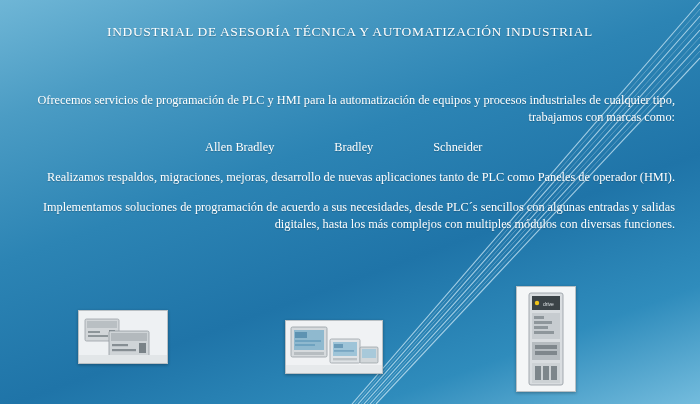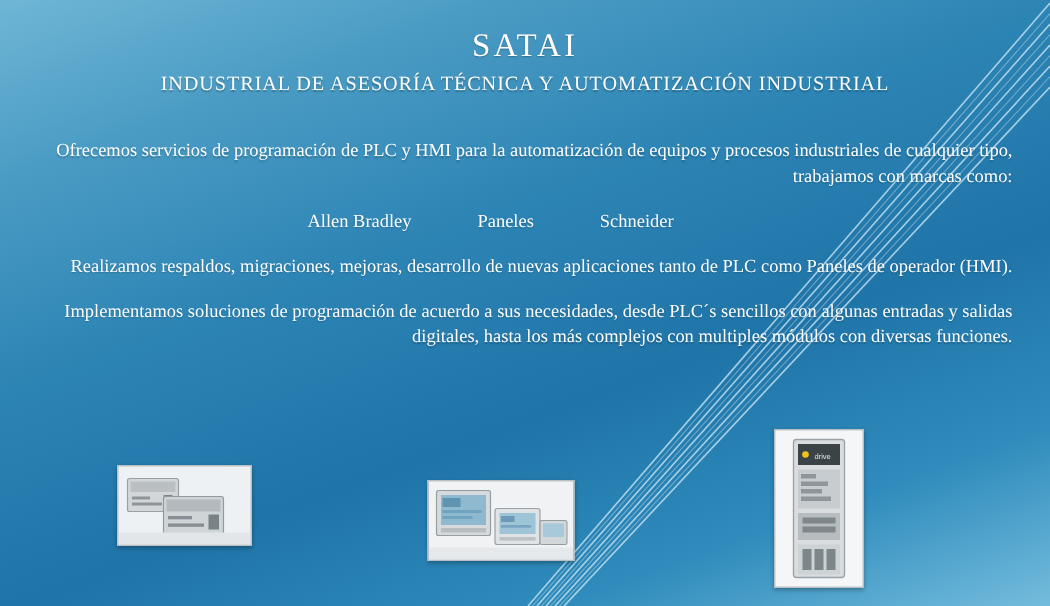--- a/index.html
+++ b/index.html
@@ -62,21 +62,21 @@
     text-shadow: 0 1px 1px rgba(0,0,0,0.22);
   }
   .para {
     margin: 0 0 13px 0;
     text-align: right;
   }
   .brands {
     display: flex;
     margin: 4px 0 13px 0;
     padding-left: 175px;
-    gap: 44px;
+    gap: 60px;
     font-size: 12.3px;
   }
   .brand {
     white-space: nowrap;
   }
   
   .photo {
     position: absolute;
     background: #dfe3e6;
     border: 1px solid #b9c0c4;
@@ -123,30 +123,29 @@
       <g stroke="#ffffff" stroke-opacity="0.35" fill="none" stroke-width="0.7">
         <line x1="700" y1="9" x2="355" y2="404"></line>
         <line x1="700" y1="23" x2="361" y2="404"></line>
         <line x1="700" y1="37" x2="367" y2="404"></line>
         <line x1="700" y1="51" x2="373" y2="404"></line>
       </g>
     </svg>
   </div>
 
   <div class="title-block">
-    <div class="title">SATAI</div>
     <div class="subtitle">INDUSTRIAL DE ASESORÍA TÉCNICA Y AUTOMATIZACIÓN INDUSTRIAL</div>
   </div>
 
   <div class="body-text">
     <p class="para">Ofrecemos servicios de programación de PLC y HMI para la automatización de equipos y procesos industriales de cualquier tipo, trabajamos con marcas como:</p>
 
     <div class="brands">
       <span class="brand">Allen Bradley</span>
-      <span class="brand">Paneles</span>
+      <span class="brand">Bradley</span>
       <span class="brand">Schneider</span>
     </div>
 
     <p class="para">Realizamos respaldos, migraciones, mejoras, desarrollo de nuevas aplicaciones tanto de PLC como Paneles de operador (HMI).</p>
     <p class="para">Implementamos soluciones de programación de acuerdo a sus necesidades, desde PLC´s sencillos con algunas entradas y salidas digitales, hasta los más complejos con multiples módulos con diversas funciones.</p>
   </div>
 
   <div class="photo" id="photo-plc">
     <svg class="ph-svg" viewBox="0 0 88 52" xmlns="http://www.w3.org/2000/svg">
       <rect x="0" y="0" width="88" height="52" fill="#eef1f3"></rect>

